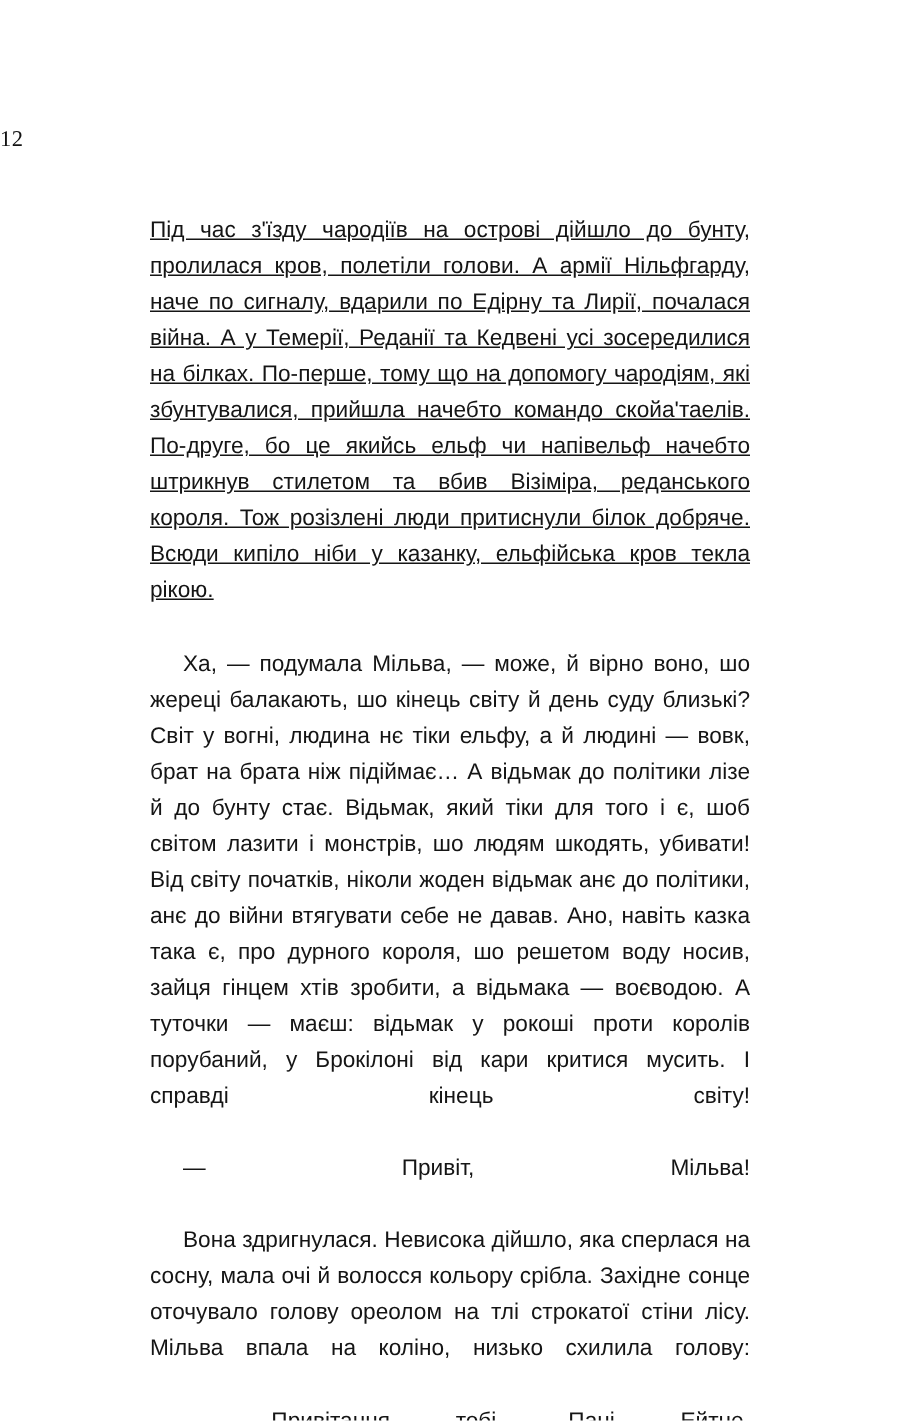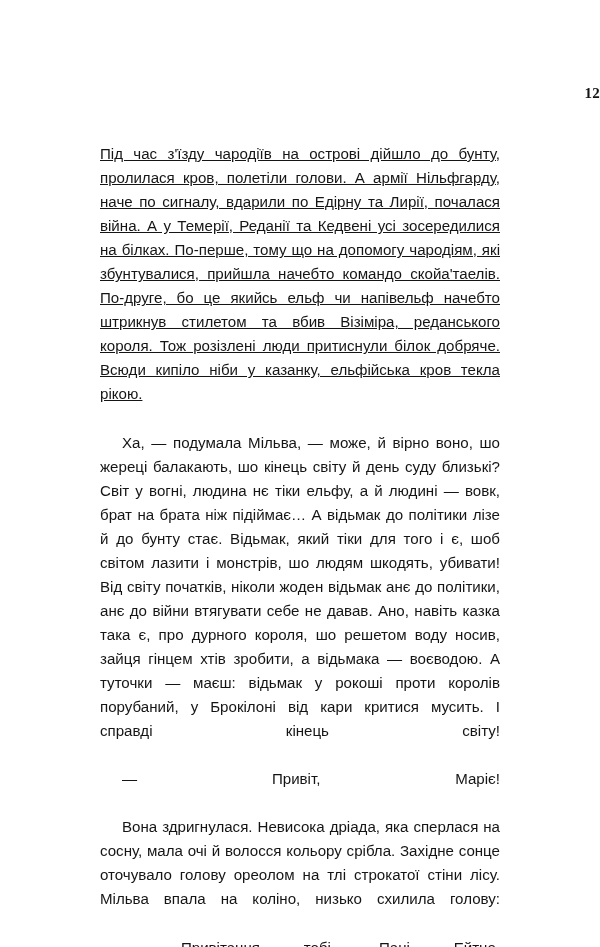--- a/index.html
+++ b/index.html
@@ -23,23 +23,23 @@
     background: #ffffff;
     box-sizing: border-box;
   }
 
   
   .folio {
     position: absolute;
     top: 84px;
     left: 0;
     width: 600px;
-    text-align: right;
+    text-align: left;
     font-family: "Liberation Serif", "DejaVu Serif", serif;
-    font-weight: bold;
+    font-weight: normal;
     font-size: 15px;
     line-height: 18px;
     letter-spacing: 0.3px;
     color: #131313;
   }
 
   
   .textblock {
     position: absolute;
     top: 142px;
@@ -79,21 +79,21 @@
 <div class="page">
 
   <div class="folio">12</div>
 
   <div class="textblock">
 
     <p class="para first">Під час з'їзду чародіїв на острові дійшло до бунту, пролилася кров, полетіли голови. А армії Нільфгарду, наче по сигналу, вдарили по Едірну та Лирії, почалася війна. А у Темерії, Реданії та Кедвені усі зосередилися на білках. По-перше, тому що на допомогу чародіям, які збунтувалися, прийшла начебто коман­до скойа'таелів. По-друге, бо це якийсь ельф чи напівельф на­чебто штрикнув стилетом та вбив Візіміра, реданського короля. Тож розізлені люди притиснули білок добряче. Всюди кипіло ніби у казанку, ельфійська кров текла рікою.</p>
 
     <p class="para">Ха, — подумала Мільва, — може, й вірно воно, шо жереці балакають, шо кінець світу й день суду близькі? Світ у вогні, людина нє тіки ельфу, а й людині — вовк, брат на брата ніж пі­діймає… А відьмак до політики лізе й до бунту стає. Відьмак, який тіки для того і є, шоб світом лазити і монстрів, шо людям шкодять, убивати! Від світу початків, ніколи жоден відьмак анє до політики, анє до війни втягувати себе не давав. Ано, навіть казка така є, про дурного короля, шо решетом воду носив, зайця гінцем хтів зробити, а відьмака — воєводою. А туточки — маєш: відьмак у рокоші проти королів порубаний, у Брокілоні від кари критися мусить. І справді кінець світу!</p>
 
-    <p class="para">— Привіт, Маріє!</p>
+    <p class="para">— Привіт, Мільва!</p>
 
-    <p class="para">Вона здригнулася. Невисока дріада, яка сперлася на сосну, мала очі й волосся кольору срібла. Західне сонце оточувало голову ореолом на тлі строкатої стіни лісу. Мільва впала на коліно, низько схилила голову:</p>
+    <p class="para">Вона здригнулася. Невисока дійшло, яка сперлася на сосну, мала очі й волосся кольору срібла. Західне сонце оточувало голову ореолом на тлі строкатої стіни лісу. Мільва впала на коліно, низько схилила голову:</p>
 
     <p class="para">— Привітання тобі, Пані Ейтне.</p>
 
   </div>
 
 </div>
 
 </body></html>

